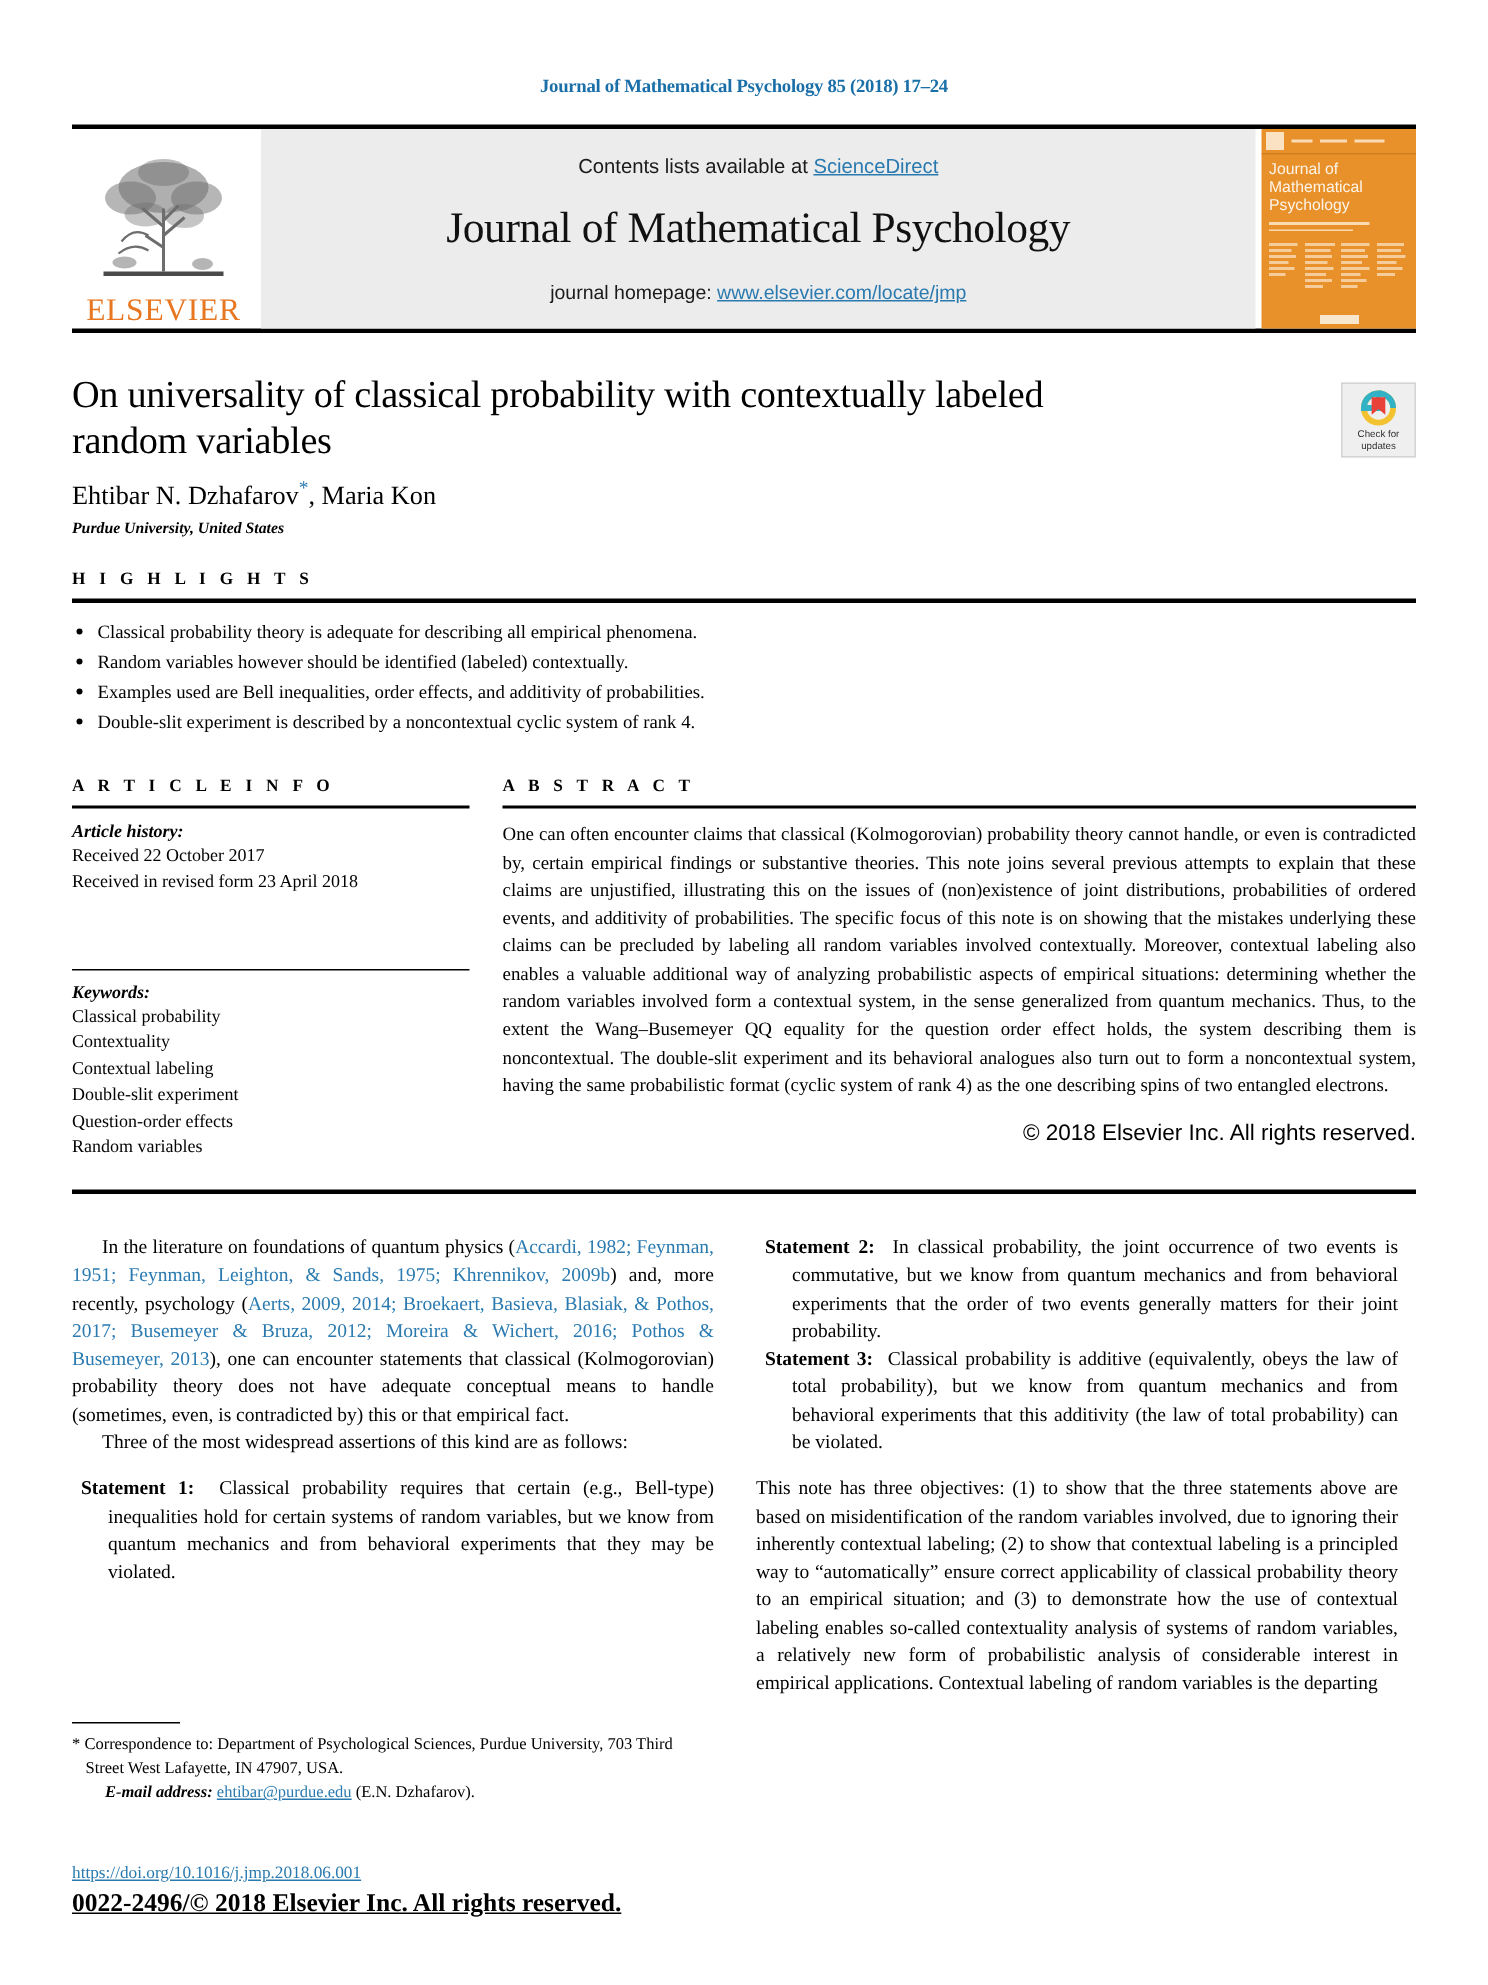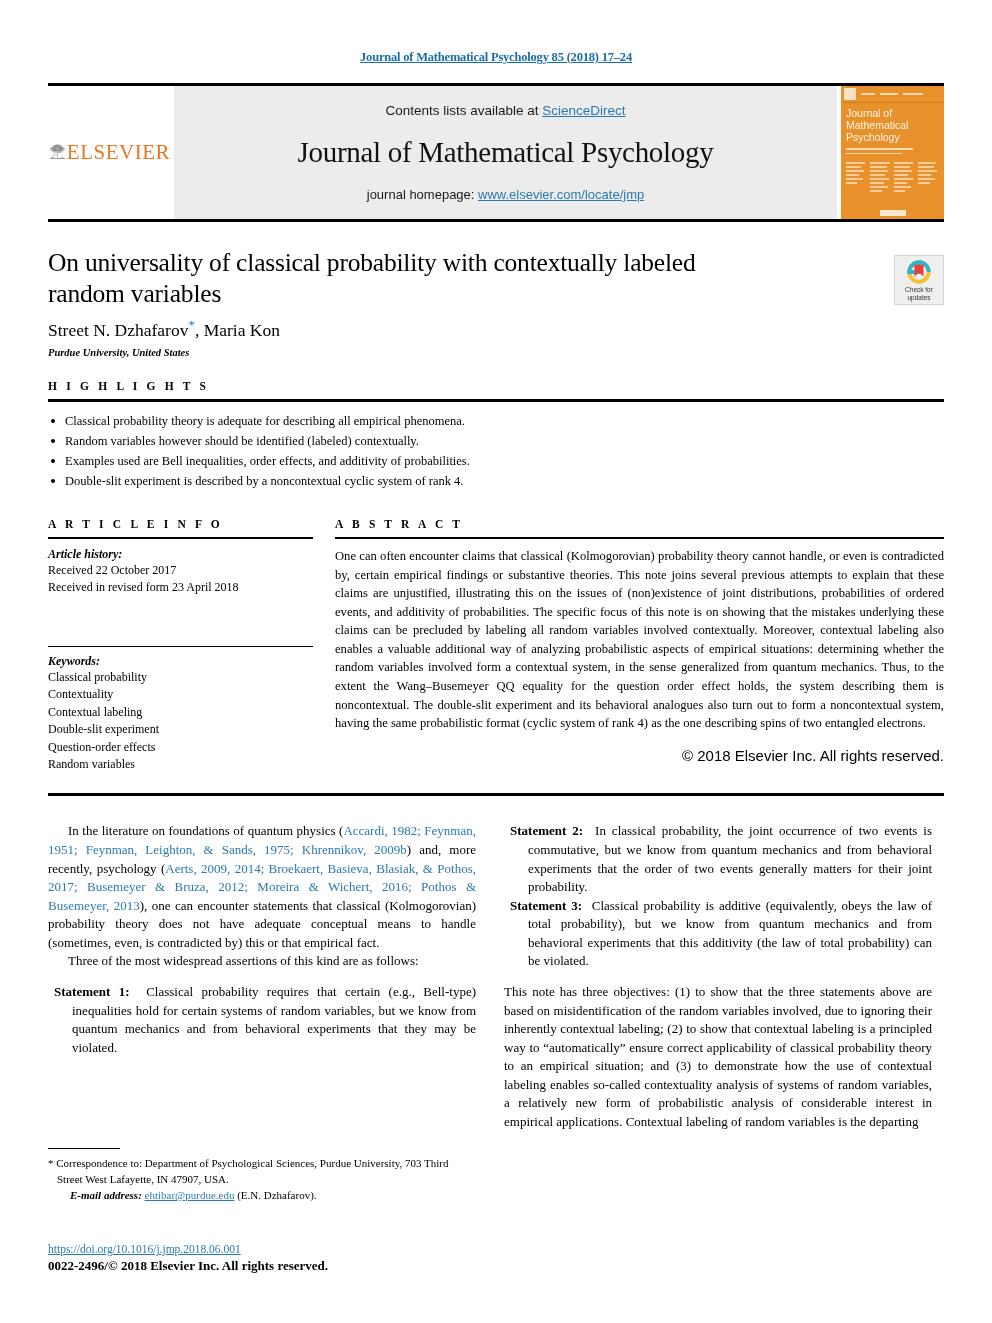--- a/index.html
+++ b/index.html
@@ -18,37 +18,36 @@
 
   
   .runhead {
     text-align: center;
     color: #1a6fa8;
     font-family: "Liberation Serif", serif;
     font-weight: bold;
     font-size: 12.5px;
     letter-spacing: -0.2px;
     padding-top: 50px;
-    text-decoration: underline;
   }
 
   
   .masthead-wrap { padding: 0 48px; margin-top: 18px; }
   .rule-thick { height: 3px; background: #000; width: 100%; }
 
   .masthead {
     display: flex;
     align-items: stretch;
     height: 133px;
   }
   .elsevier-box {
     width: 122px;
     flex: 0 0 122px;
     display: flex;
-    flex-direction: row;
+    flex-direction: column;
     align-items: center;
     justify-content: flex-end;
     padding-bottom: 2px;
   }
   .tree-svg { display:block; }
   .elsevier-word {
     font-family: "Liberation Serif", serif;
     color: #E87722;
     font-size: 21px;
     letter-spacing: 0.5px;
@@ -298,23 +297,24 @@
     width: 500px;
   }
   .doi-link {
     font-family: "Liberation Serif", serif;
     font-size: 11.5px;
     color: #2a7ab0;
     line-height: 1.4;
   }
   .issn-line {
     font-family: "Liberation Serif", serif;
-    font-size: 13px;
+    font-size: 17px;
     font-weight: bold;
     line-height: 1.4;
+    text-decoration: underline;
   }
 </style>
 </head>
 <body>
 
 <div class="page">
 
   <div class="runhead">Journal of Mathematical Psychology 85 (2018) 17–24</div>
 
   <div class="masthead-wrap">
@@ -433,21 +433,21 @@
         <path d="M13 9 L27 9 L27 27 L20 21 L13 27 Z" fill="#e8413a"></path>
       </svg>
       <div class="cm-text">
         <div>Check for</div>
         <div>updates</div>
       </div>
     </div>
 
     <div class="paper-title">On universality of classical probability with contextually labeled random variables</div>
     <div class="authors">
-      <span>Street N. Dzhafarov</span><span class="star">*</span><span>, Maria Kon</span>
+      <span>Ehtibar N. Dzhafarov</span><span class="star">*</span><span>, Maria Kon</span>
     </div>
     <div class="affil">Purdue University, United States</div>
   </div>
 
   <div class="sec-wrap highlights">
     <div class="section-label">H I G H L I G H T S</div>
     <div class="hr-blk"></div>
     <ul class="hl-list">
       <li>Classical probability theory is adequate for describing all empirical phenomena.</li>
       <li>Random variables however should be identified (labeled) contextually.</li>

